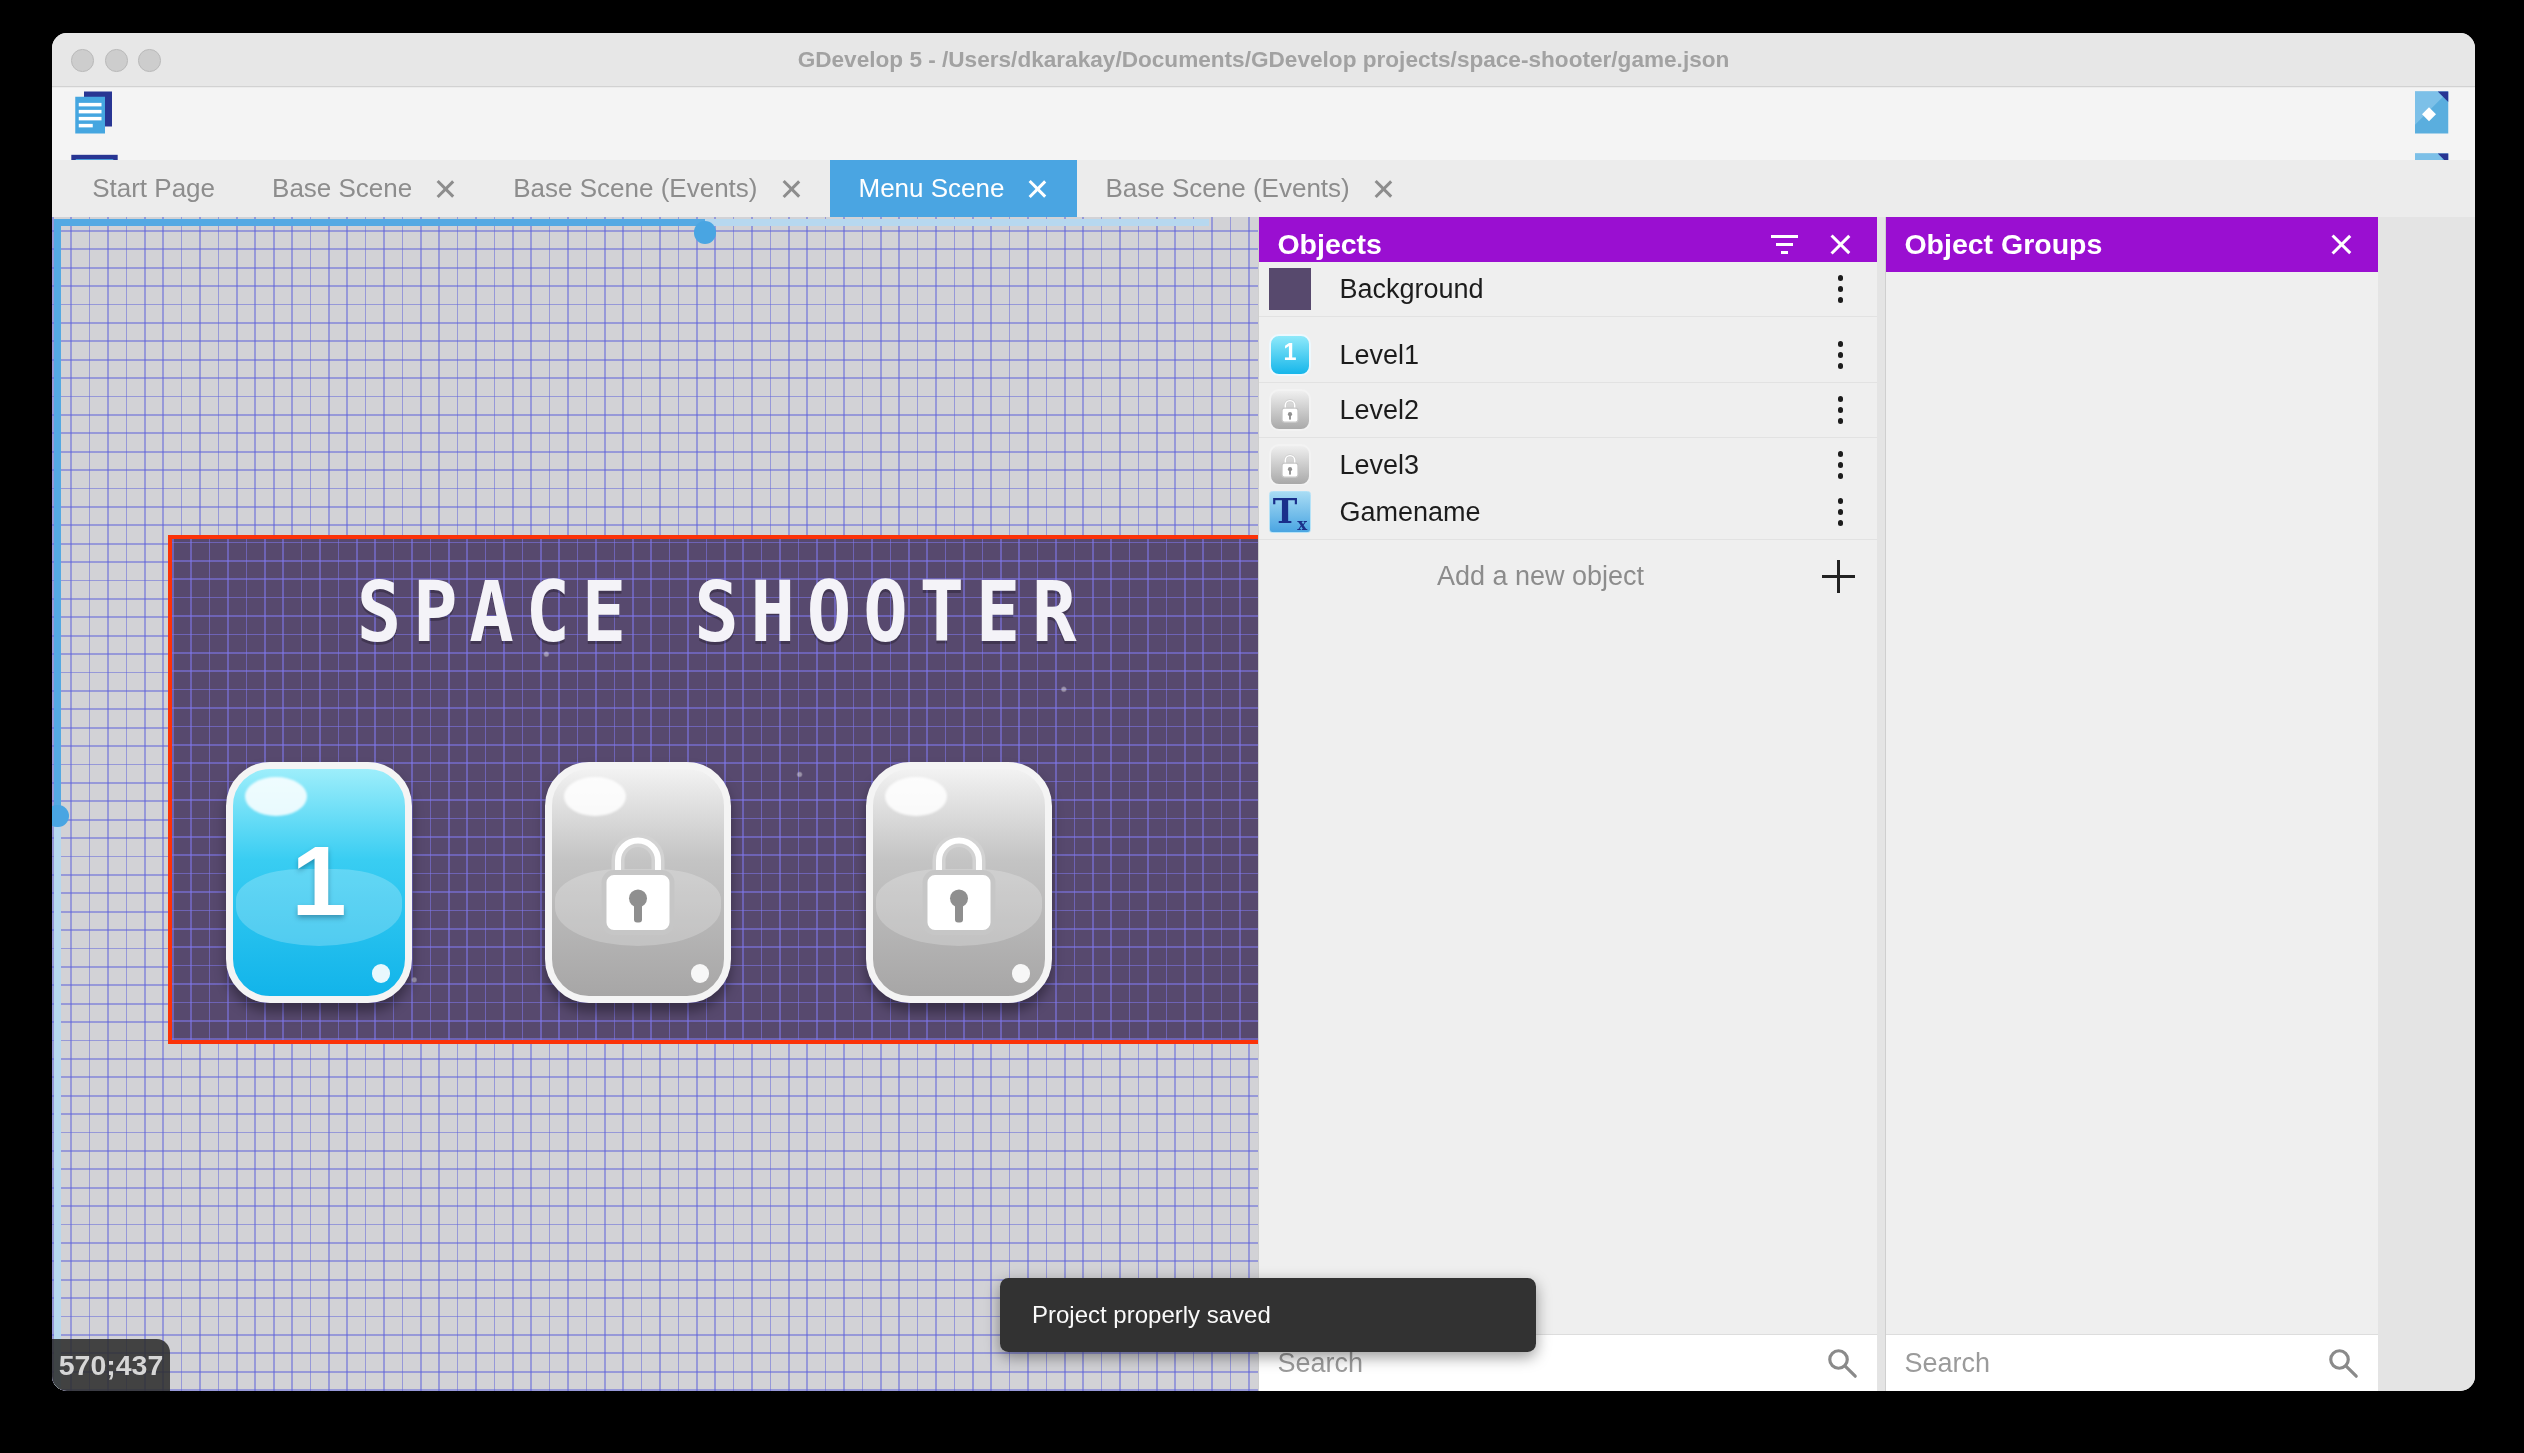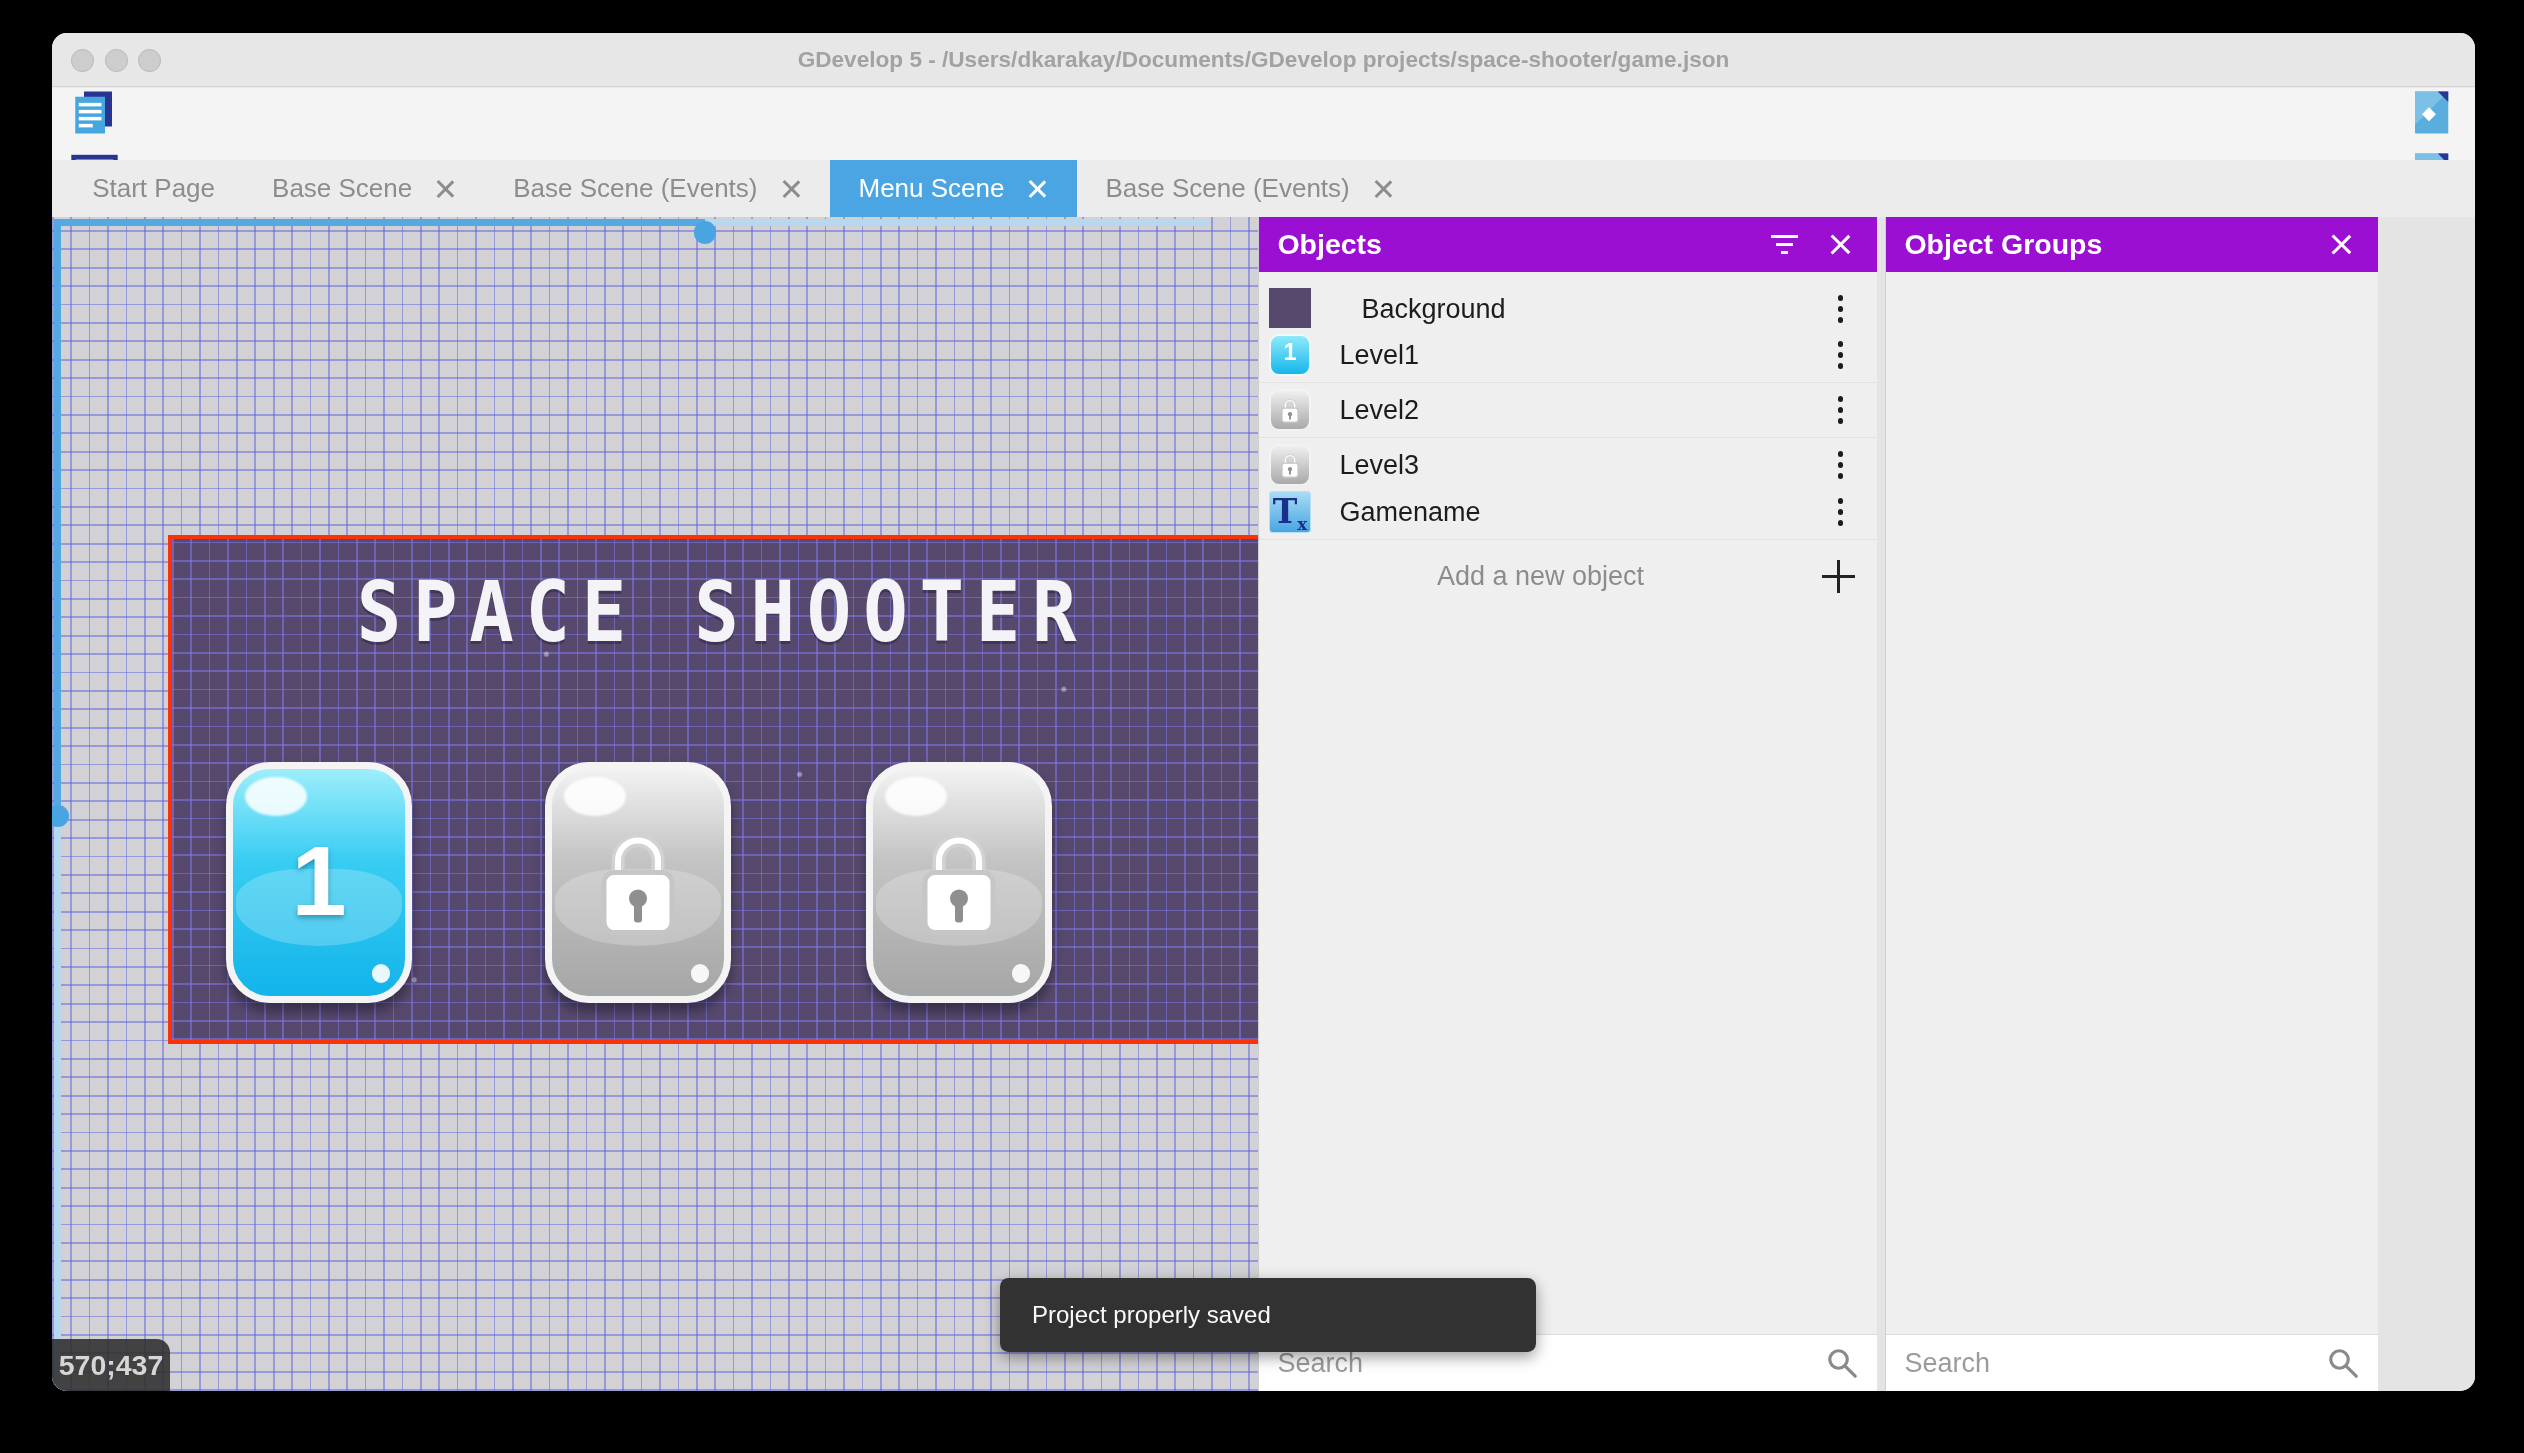--- a/index.html
+++ b/index.html
@@ -394,21 +394,21 @@
         <div class="hdr-icon filter-lines">
             <span></span>
             <span></span>
             <span></span>
           </div>
         <div class="hdr-icon">
             <div class="hdr-x"></div>
           </div>
       </div>
 
-      <div class="obj-row" style="top:65px;gap:22px;">
+      <div class="obj-row" style="top:45px;">
         <div class="obj-ico ico-bg"></div>
         <div class="obj-label">Background</div>
         <div class="kebab">
             <i></i>
             <i></i>
             <i></i>
           </div>
       </div>
       <div class="obj-row" style="top:111px;">
         <div class="obj-ico ico-btn">

